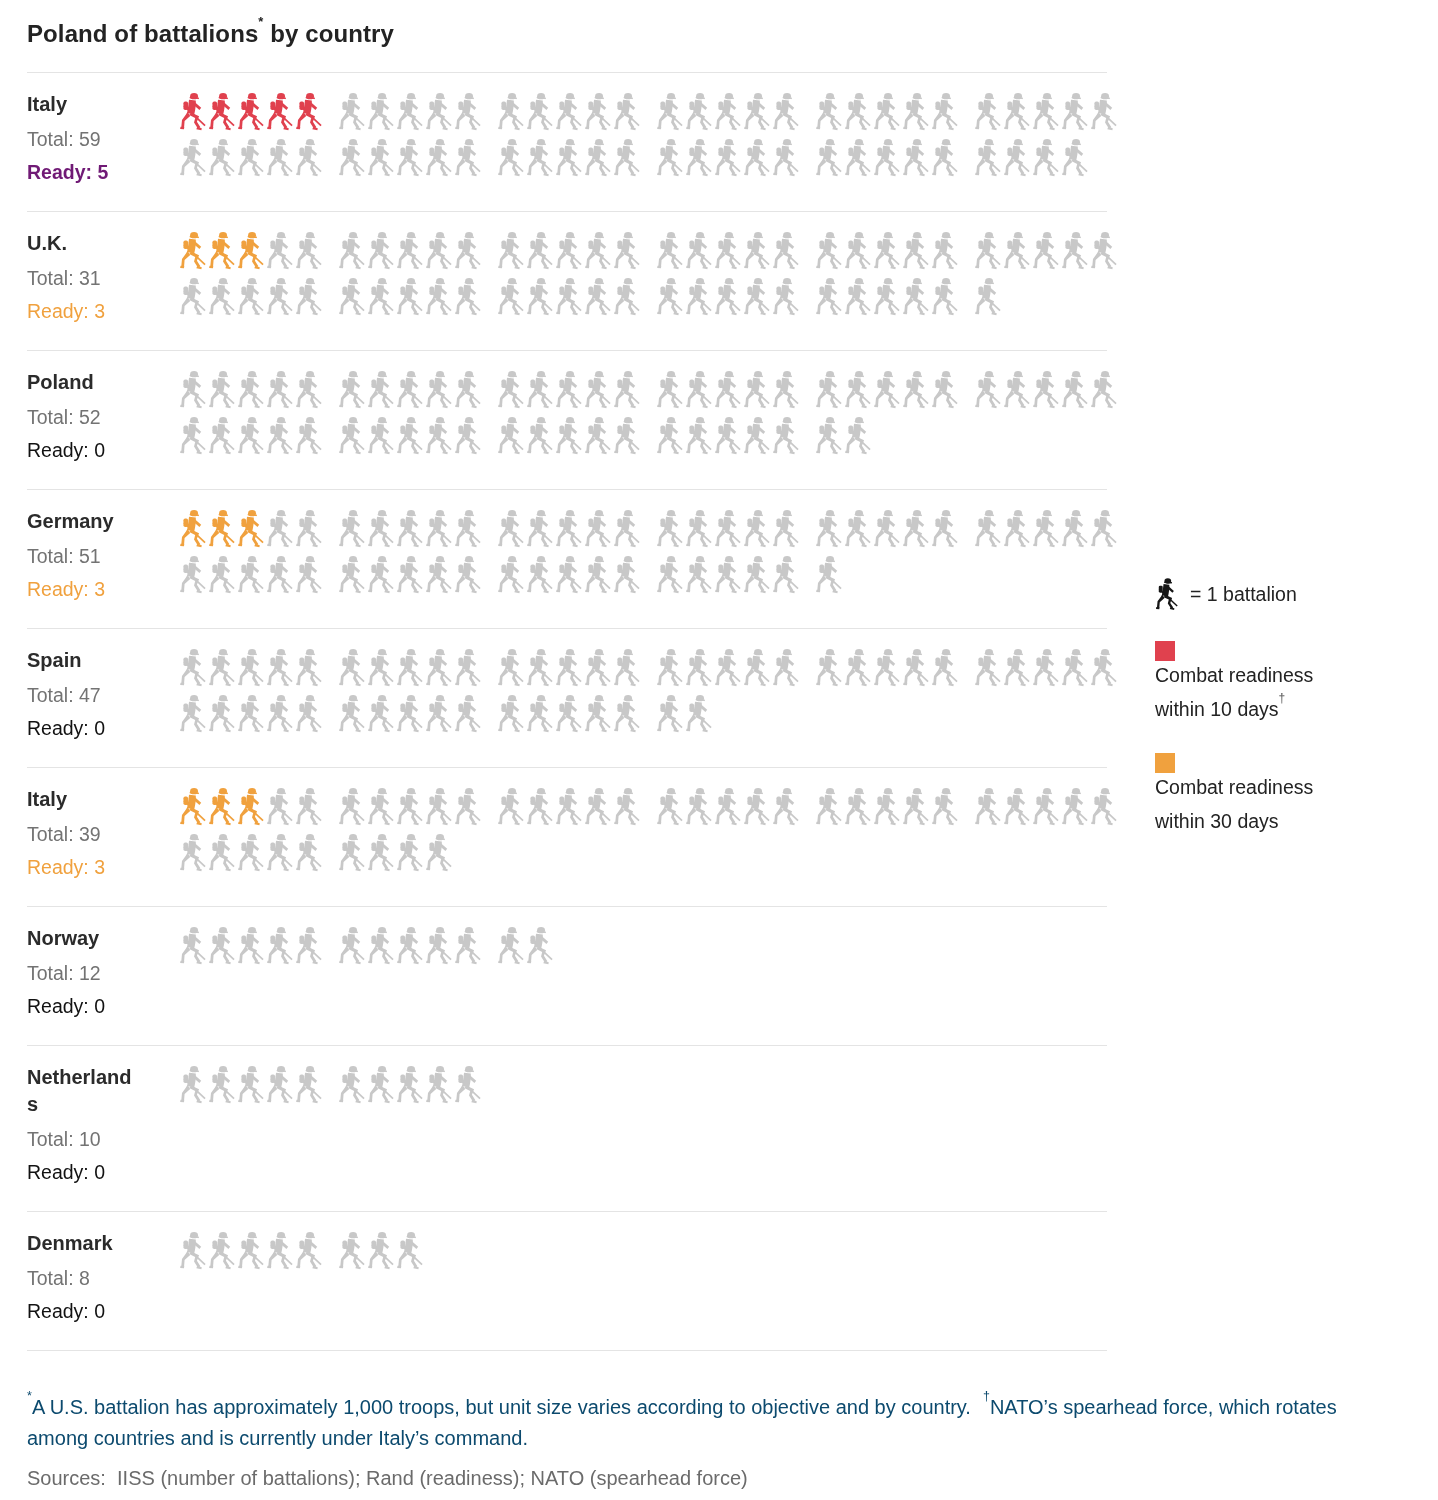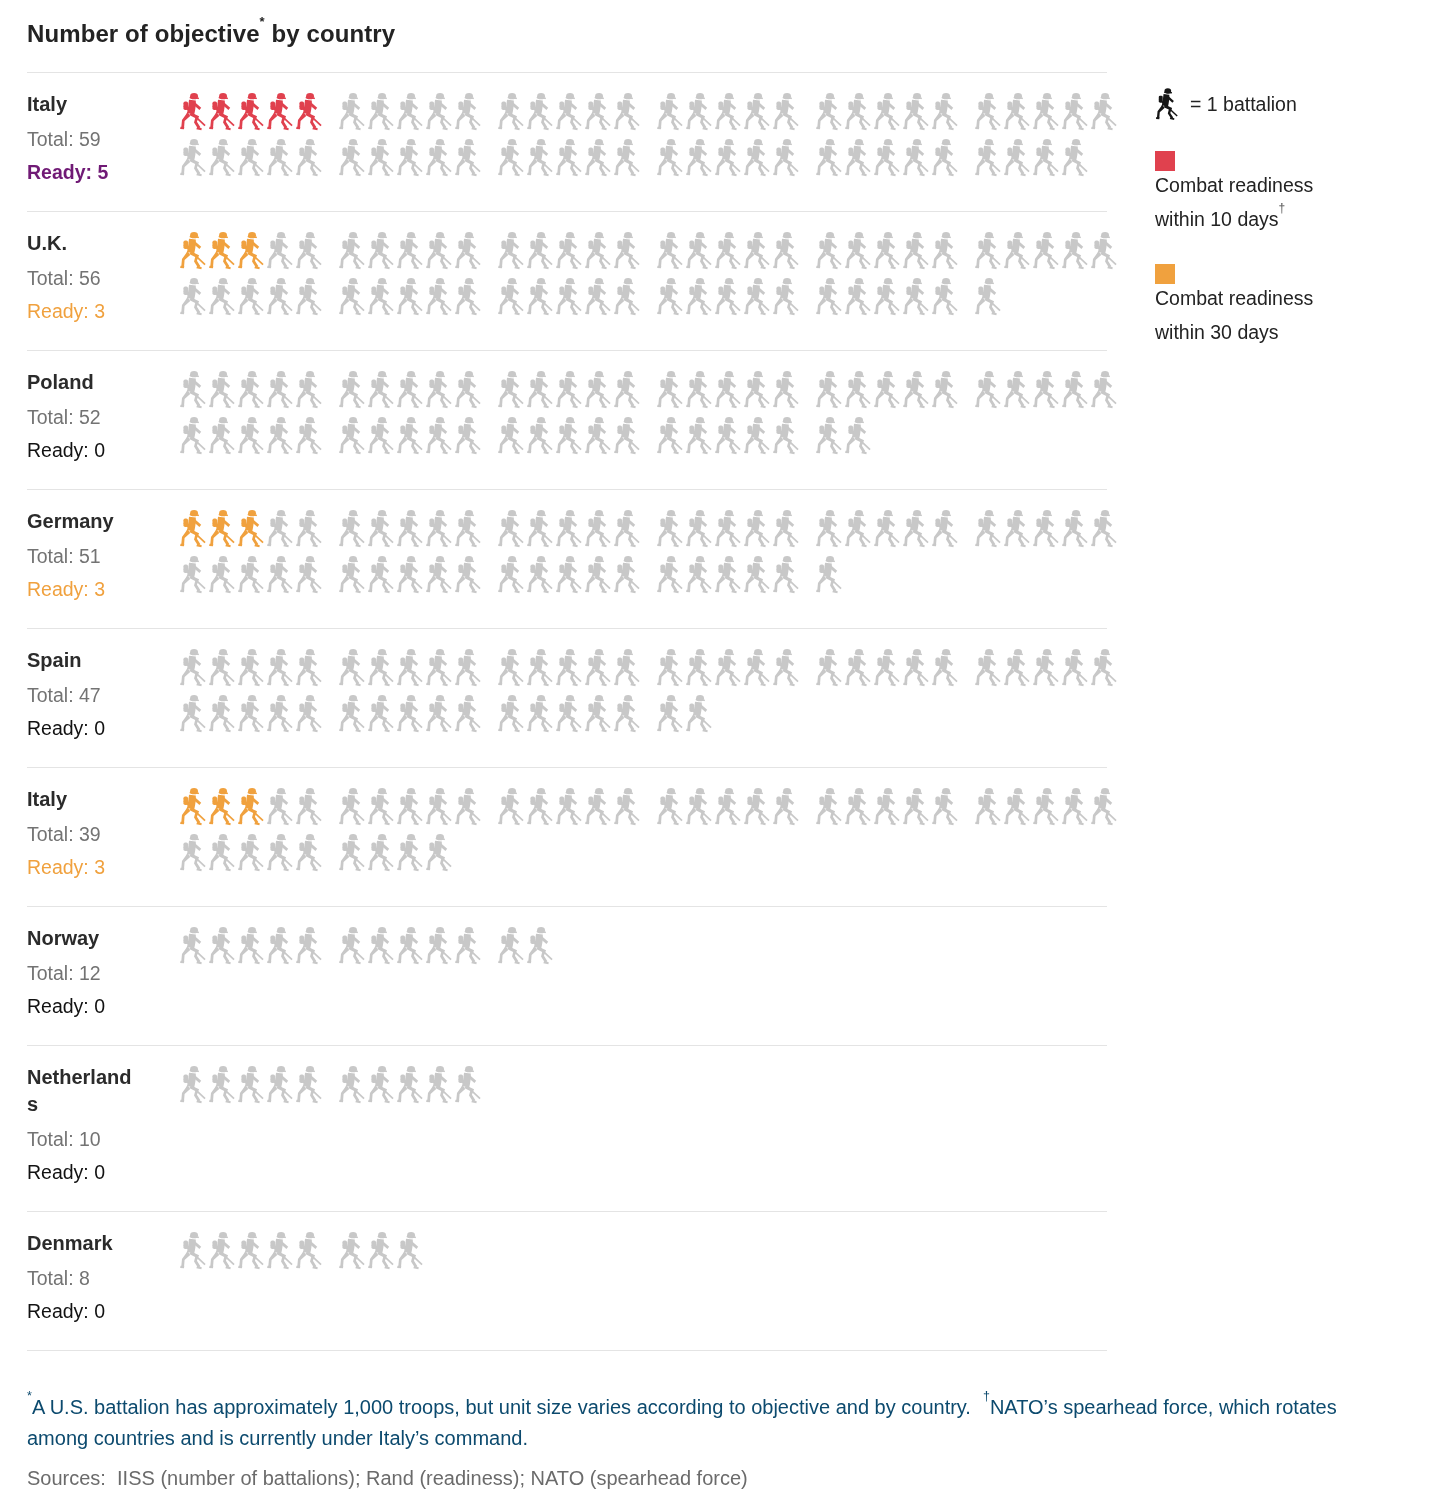--- a/index.html
+++ b/index.html
@@ -15,21 +15,21 @@
   h1.chart-title {
     font-size: 24px;
     font-weight: bold;
     color: #232323;
     letter-spacing: 0.1px;
     margin-bottom: 24px;
   }
   h1.chart-title sup { font-size: 13px; position: relative; top: -7px; }
 
   
-  .content { display: flex; align-items: flex-start; }
+  .content { display: flex; align-items: center; }
   .chart-col { width: 1080px; flex-shrink: 0; border-bottom: 1px solid #e4e4e4; }
   .legend-col { width: 290px; margin-left: 48px; padding-top: 10px; }
 
   
   .row {
     display: flex;
     border-top: 1px solid #e4e4e4;
     padding: 18px 0 22px 0;
     min-height: 138px;
   }
@@ -92,21 +92,21 @@
       <path d="M12.6 20.4 L20.8 24.4 L18.6 30.2 L22.2 35.8 L19.7 37.3 L15.6 31 L16.8 26.2 L10.6 23.2 Z"></path>
       <path d="M8.8 19.8 L11.6 24.2 L5.8 29.4 L5.2 36.8 L2.3 36.6 L3.1 28.2 L7.2 22.6 Z"></path>
       <path d="M18.8 35.6 L23.6 36.8 L23.2 38.8 L18 37.8 Z"></path>
       <path d="M1.6 35.2 L5.4 35.6 L5.2 38 L1.2 37.6 Z"></path>
     </g>
   </symbol>
 </svg>
 
 <div class="page">
 
-  <h1 class="chart-title"><span>Number of objective</span><sup>*</sup><span> by country</span></h1>
+  <h1 class="chart-title"><span>Poland of battalions</span><sup>*</sup><span> by country</span></h1>
 
   <div class="content">
     <div class="chart-col" id="chart-rows">
         <div class="row">
           <div class="row-label">
             <div class="country-name">Italy</div>
             <div class="stat-line">Total: 59</div>
             <div class="stat-line" style="color: #701a75; font-weight: bold;">Ready: 5</div>
           </div>
           <div class="icon-area">
@@ -313,21 +313,21 @@
                 <svg class="soldier" viewBox="0 0 28 40" style="color: rgb(200, 200, 200);">
                   <use href="#soldier-symbol"></use>
                 </svg>
               </span>
             </div>
           </div>
         </div>
         <div class="row">
           <div class="row-label">
             <div class="country-name">U.K.</div>
-            <div class="stat-line">Total: 56</div>
+            <div class="stat-line">Total: 31</div>
             <div class="stat-line" style="color: rgb(240, 161, 62);">Ready: 3</div>
           </div>
           <div class="icon-area">
             <div class="icon-line">
               <span class="icon-group">
                 <svg class="soldier" viewBox="0 0 28 40" style="color: rgb(240, 161, 62);">
                   <use href="#soldier-symbol"></use>
                 </svg>
                 <svg class="soldier" viewBox="0 0 28 40" style="color: rgb(240, 161, 62);">
                   <use href="#soldier-symbol"></use>

